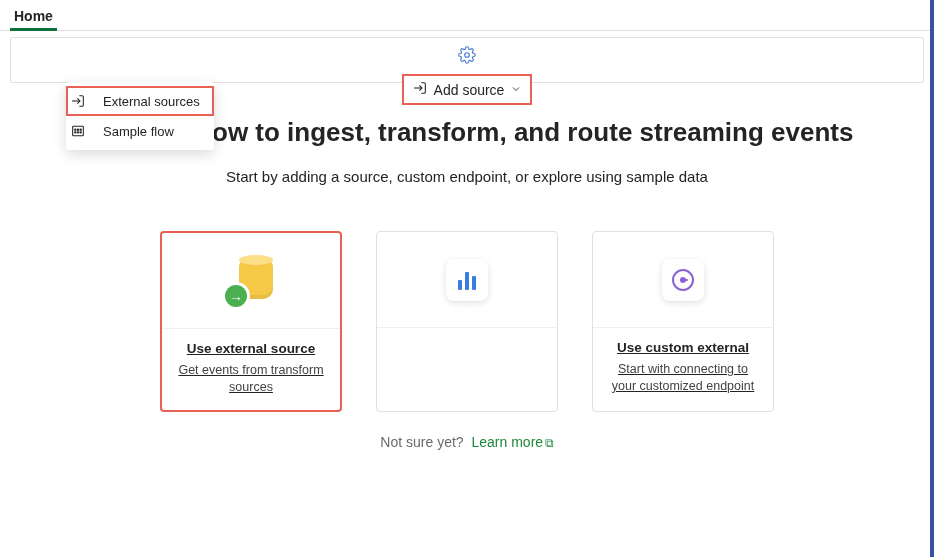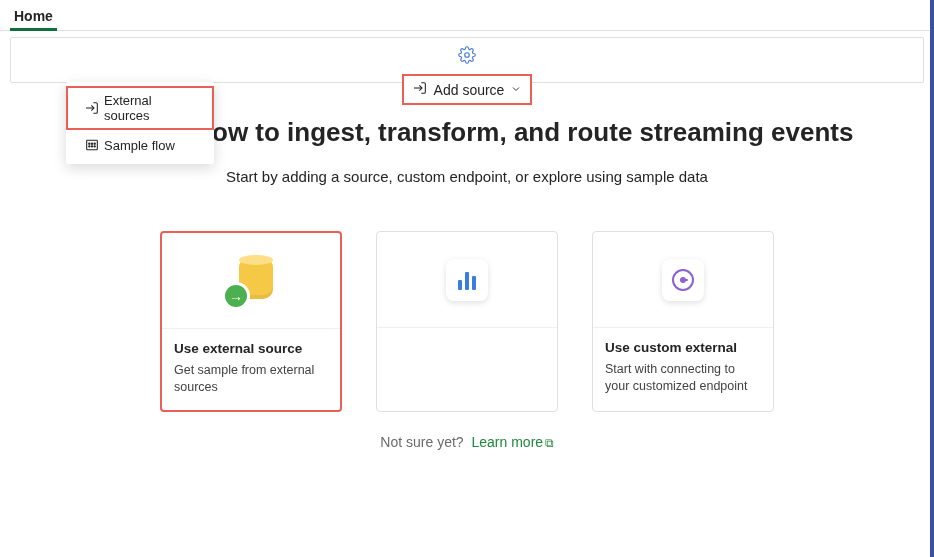--- a/index.html
+++ b/index.html
@@ -79,22 +79,22 @@
     width: 148px;
     background: #fff;
     box-shadow: 0 4px 14px rgba(0,0,0,0.15);
     border-radius: 2px;
     z-index: 10;
     padding: 4px 0;
   }
   .dropdown-item {
     display: flex;
     align-items: center;
-    gap: 4px;
-    padding: 7px 18px;
+    gap: 17px;
+    padding: 7px 4px;
     cursor: pointer;
     font-size: 13px;
   }
   .dropdown-item.highlight {
     outline: 2px solid #e86056;
     outline-offset: -2px;
   }
   .dropdown-item .dd-icon {
     width: 16px; height:16px; display:flex; align-items:center; justify-content:center;
   }
@@ -135,21 +135,22 @@
   }
   .card-top {
     height: 96px;
     display:flex;
     align-items:center;
     justify-content:center;
     border-bottom: 1px solid #f0f0f0;
   }
   .card-body {
     padding: 12px 12px 14px 12px;
-    text-align: left;
+    text-align: center;
+    text-decoration: underline;
   }
   .card-title {
     font-weight: 600;
     font-size: 13.5px;
     margin-bottom: 6px;
   }
   .card-desc {
     font-size: 12.5px;
     color: #424242;
     line-height: 1.35;
@@ -266,21 +267,21 @@
 
     <div class="card highlight">
       <div class="card-top">
         <div class="db-icon-wrap">
           <div class="db-cyl"></div>
           <div class="go-badge">→</div>
         </div>
       </div>
       <div class="card-body">
         <div class="card-title">Use external source</div>
-        <div class="card-desc">Get sample from external sources</div>
+        <div class="card-desc">Get events from transform sources</div>
       </div>
     </div>
 
     <div class="card">
       <div class="card-top">
         <div class="tile-icon">
           <div class="bars">
               <span></span>
               <span></span>
               <span></span>

